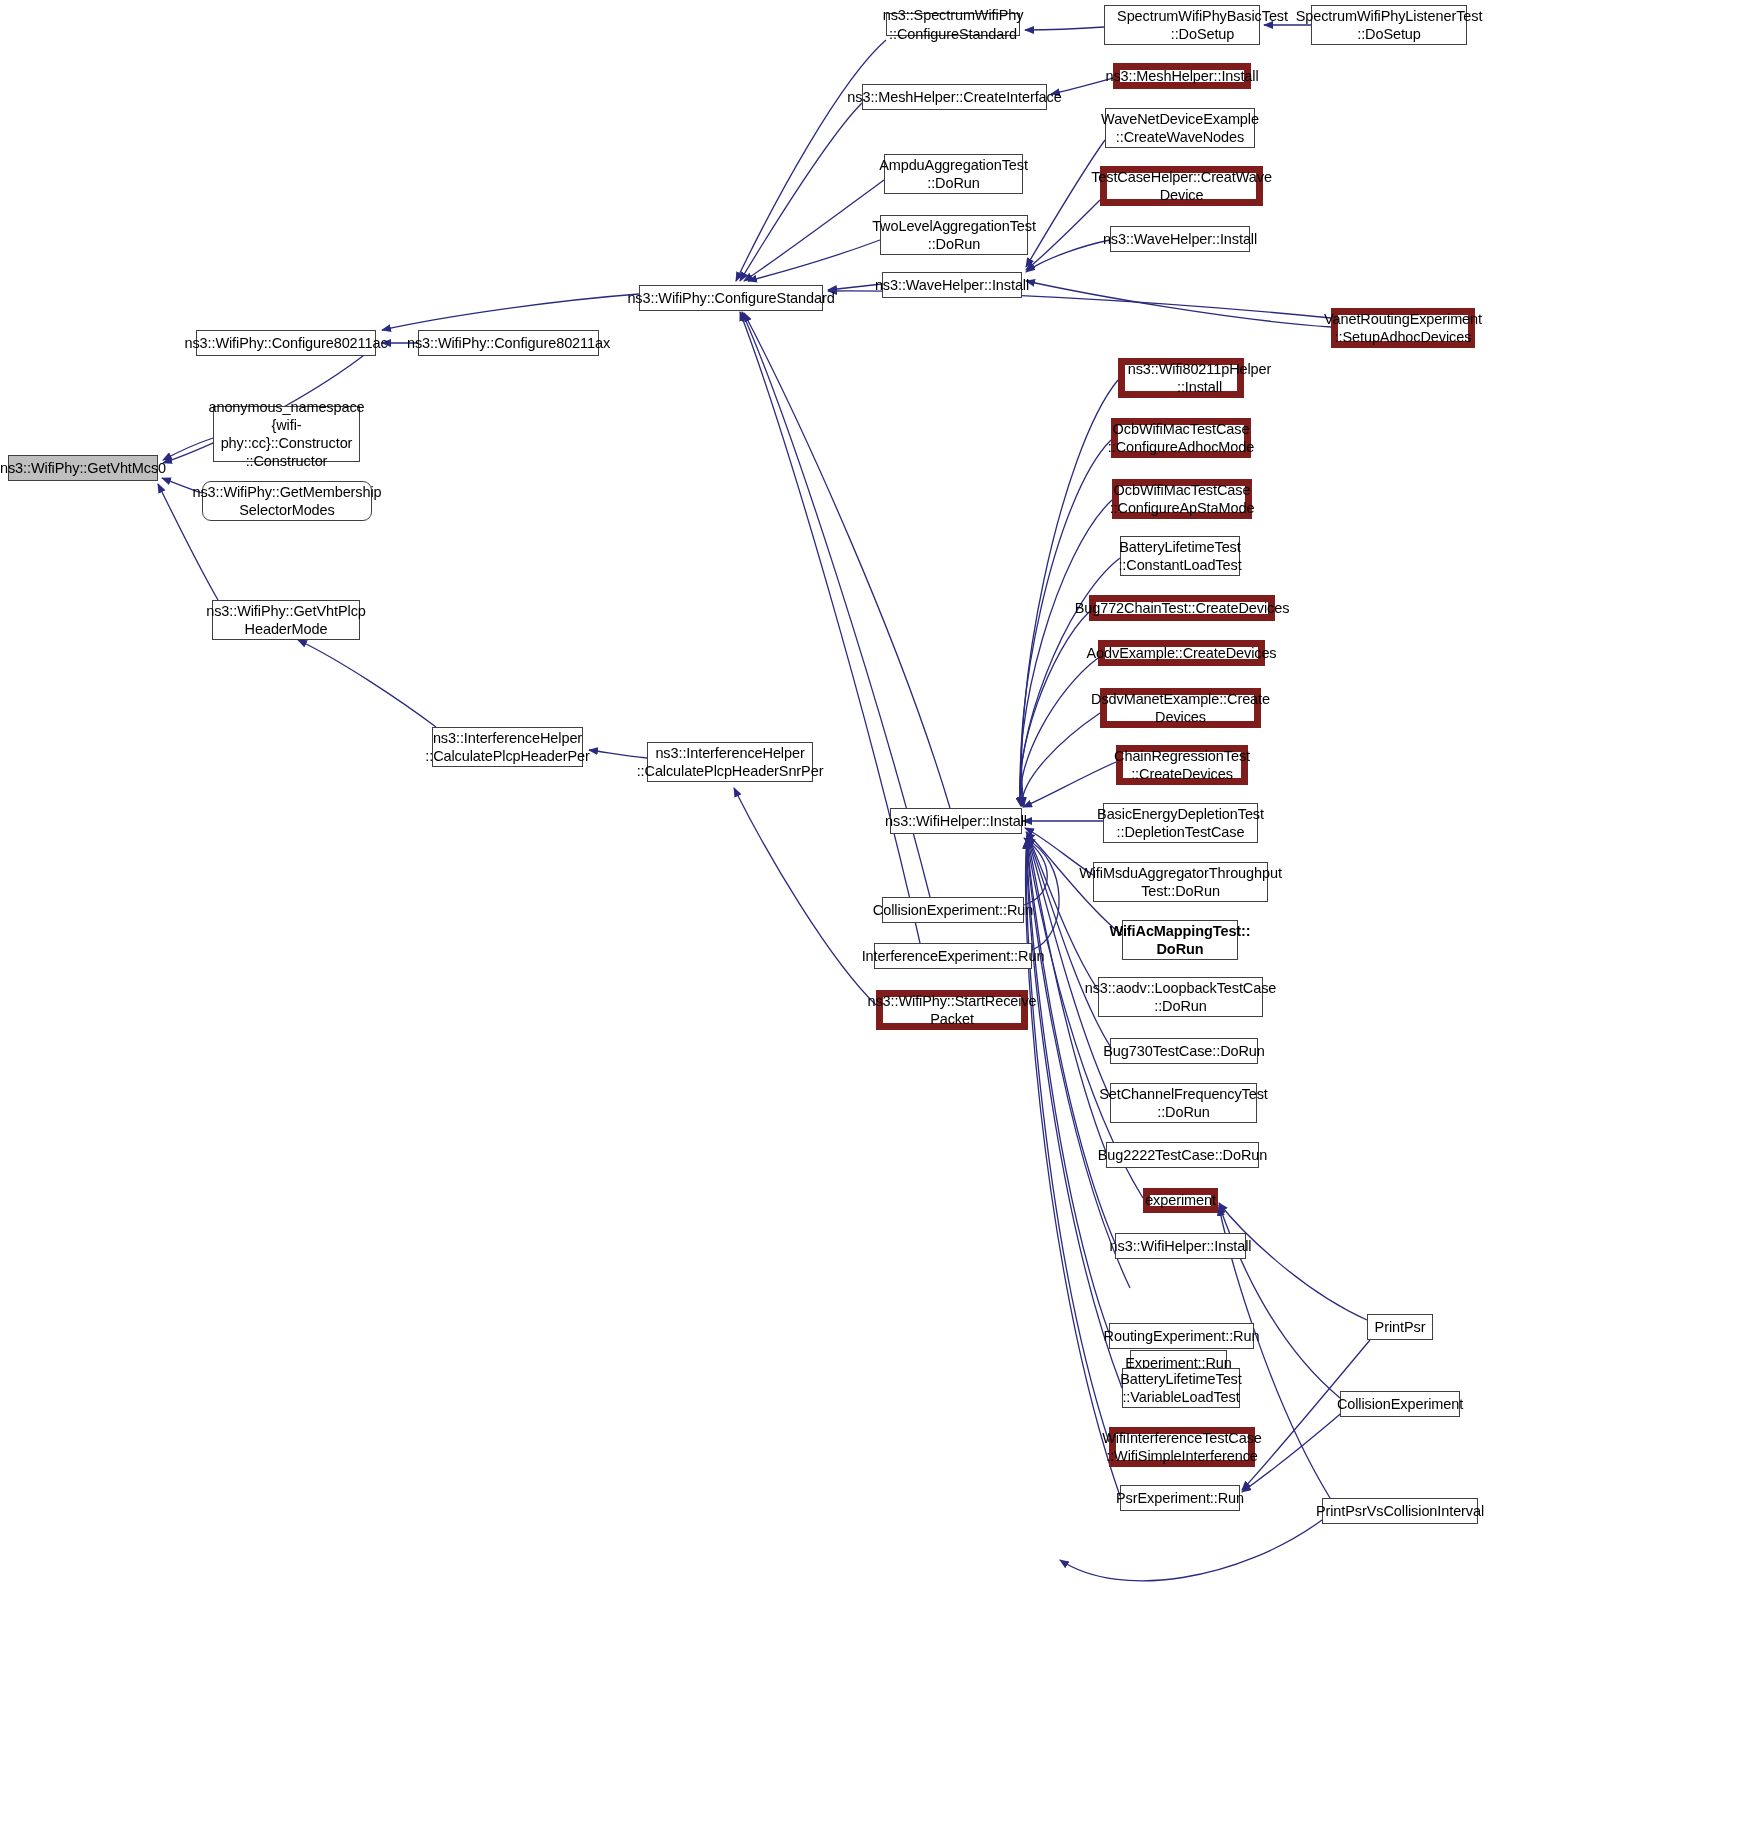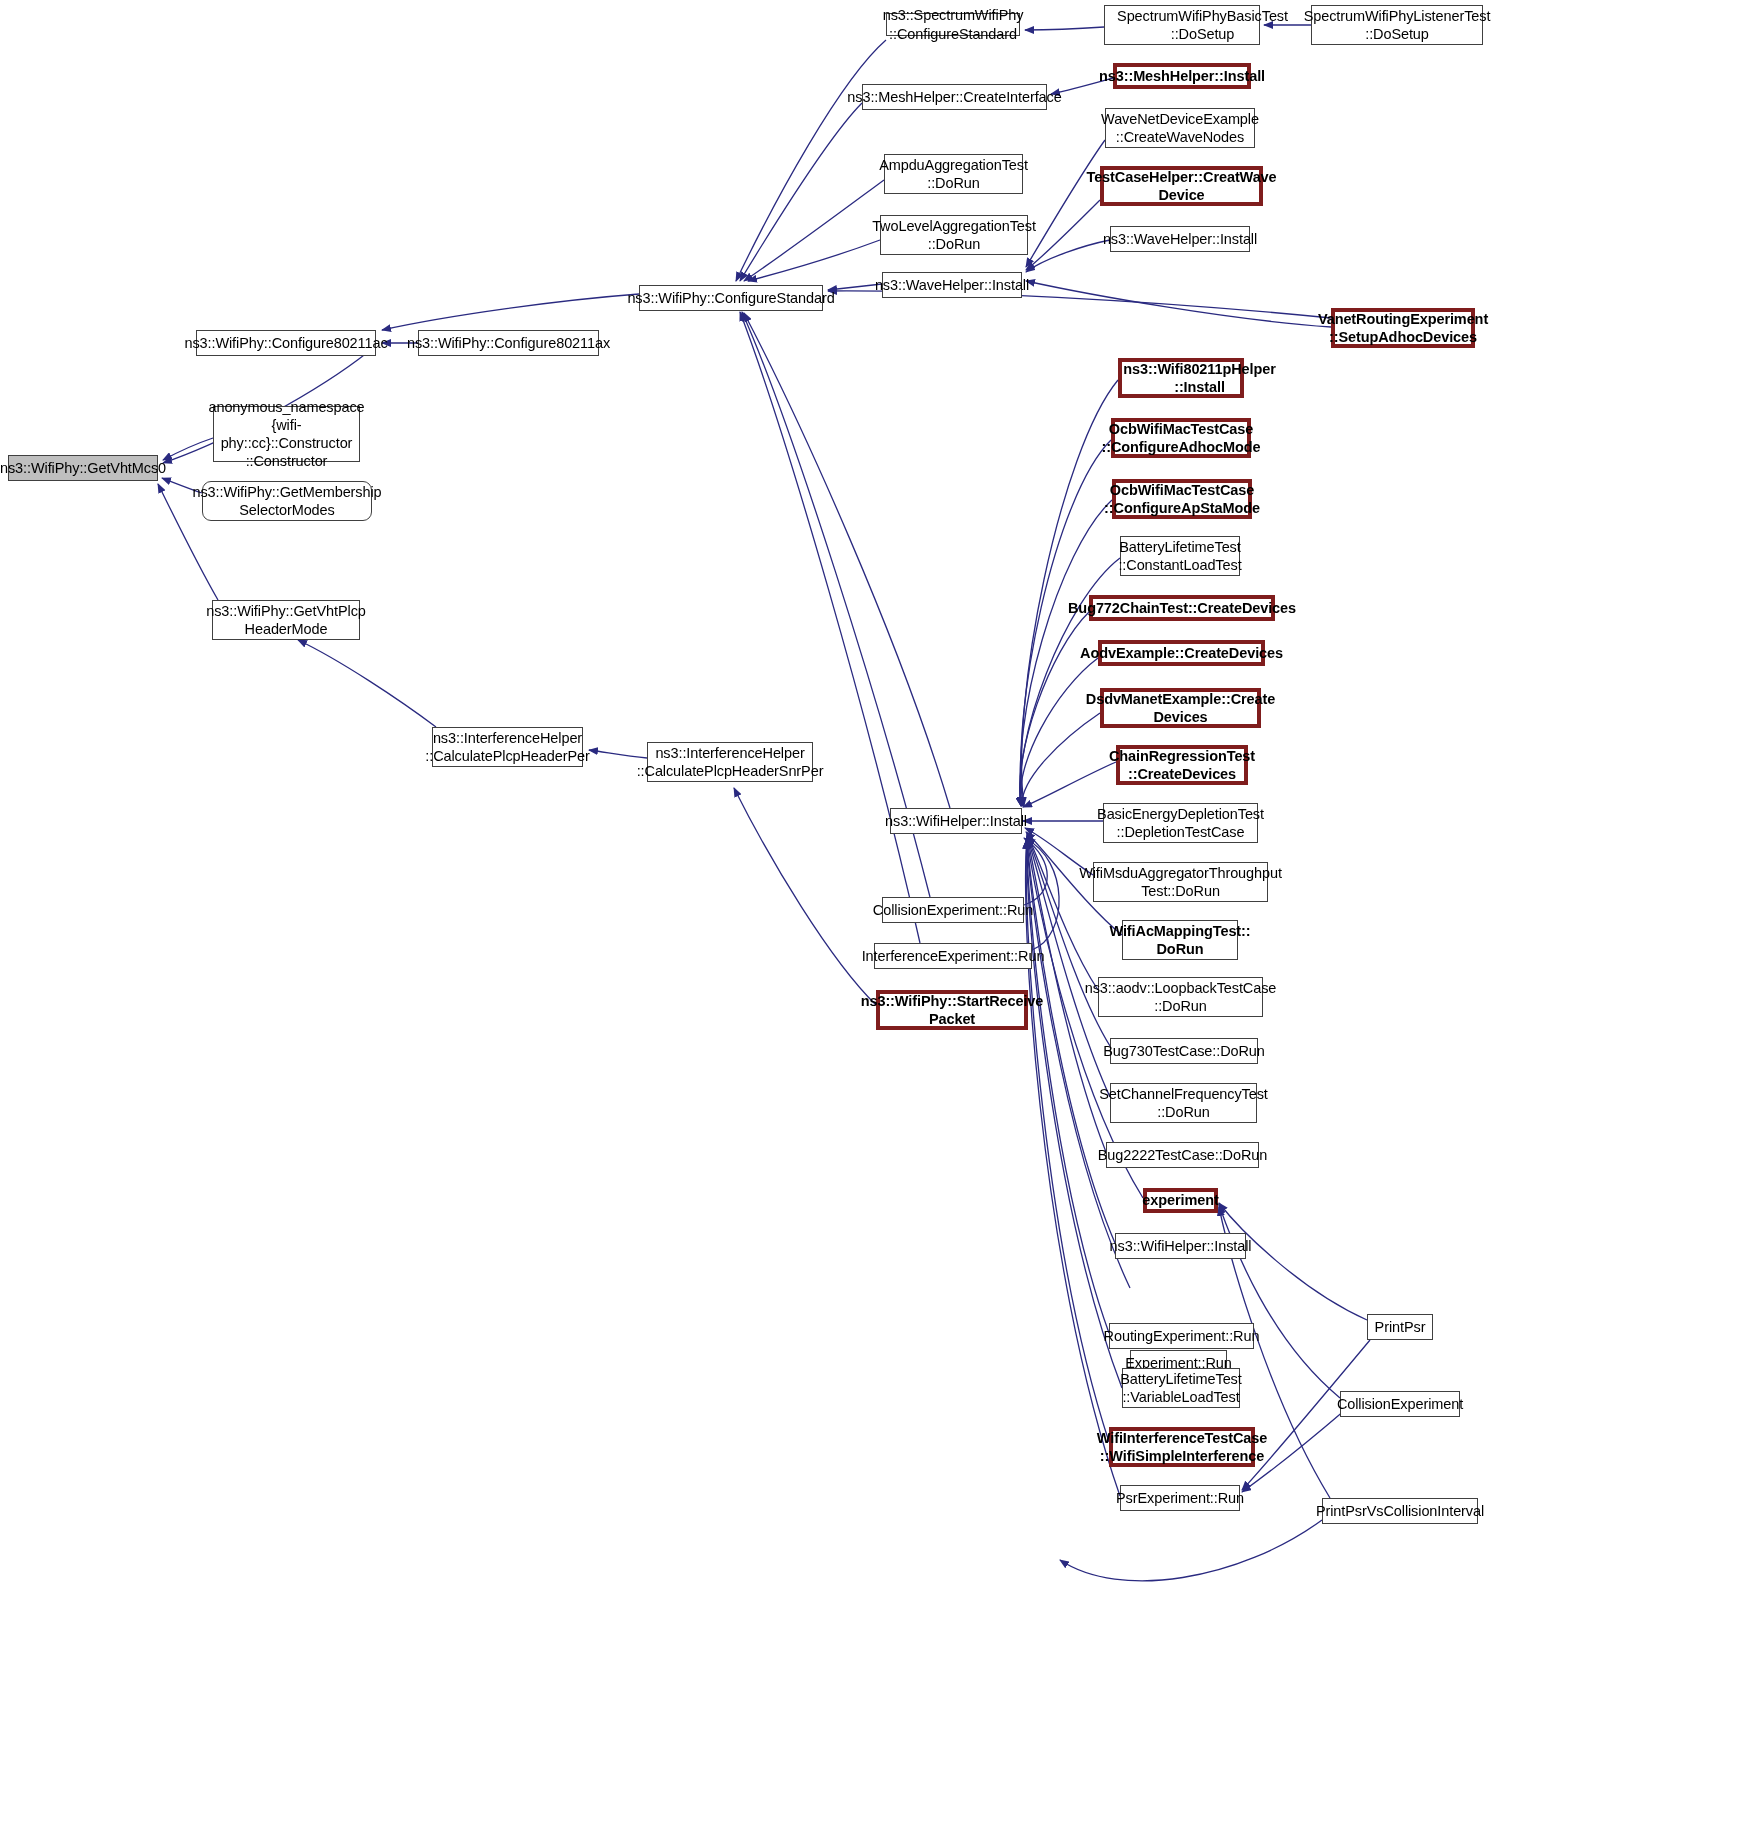--- a/index.html
+++ b/index.html
@@ -18,21 +18,21 @@
     text-align:center;
     font-size:14.5px;
     line-height:1.25;
     color:#000000;
     background:#ffffff;
     border:1px solid #404040;
     white-space:pre-line;
     padding:1px 3px;
     letter-spacing:-0.1px;
   }
-  .node.red{border:4px solid #7f1d1d;font-weight:bold;}
+  .node.red{border:7px solid #7f1d1d;}
   .node.focus{background:#bfbfbf;border:1px solid #404040;}
 </style>
 </head>
 <body>
 
 <div id="canvas">
   <svg id="edges" xmlns="http://www.w3.org/2000/svg">
     <defs>
       <marker id="arrow" markerWidth="10" markerHeight="8" refX="9" refY="4" orient="auto" markerUnits="userSpaceOnUse">
         <path d="M0,0 L10,4 L0,8 z" fill="#2a2a80"></path>
@@ -115,21 +115,21 @@
       <div class="node" style="left: 886px; top: 13px; width: 134px; height: 23px;">ns3::SpectrumWifiPhy
 ::ConfigureStandard</div>
       <div class="node" style="left: 862px; top: 84px; width: 185px; height: 26px;">ns3::MeshHelper::CreateInterface</div>
       <div class="node" style="left: 884px; top: 154px; width: 139px; height: 40px;">AmpduAggregationTest
 ::DoRun</div>
       <div class="node" style="left: 880px; top: 215px; width: 148px; height: 40px;">TwoLevelAggregationTest
 ::DoRun</div>
       <div class="node" style="left: 882px; top: 272px; width: 140px; height: 26px;">ns3::WaveHelper::Install</div>
       <div class="node" style="left: 1104px; top: 5px; width: 156px; height: 40px; padding-left: 44px;">SpectrumWifiPhyBasicTest
 ::DoSetup</div>
-      <div class="node" style="left: 1311px; top: 5px; width: 172px; height: 40px;">SpectrumWifiPhyListenerTest
+      <div class="node" style="left: 1311px; top: 5px; width: 156px; height: 40px;">SpectrumWifiPhyListenerTest
 ::DoSetup</div>
       <div class="node red" style="left: 1113px; top: 63px; width: 138px; height: 26px;">ns3::MeshHelper::Install</div>
       <div class="node" style="left: 1105px; top: 108px; width: 150px; height: 40px;">WaveNetDeviceExample
 ::CreateWaveNodes</div>
       <div class="node red" style="left: 1100px; top: 166px; width: 163px; height: 40px;">TestCaseHelper::CreatWave
 Device</div>
       <div class="node" style="left: 1110px; top: 226px; width: 140px; height: 26px;">ns3::WaveHelper::Install</div>
       <div class="node red" style="left: 1331px; top: 308px; width: 144px; height: 40px;">VanetRoutingExperiment
 ::SetupAdhocDevices</div>
       <div class="node red" style="left: 1118px; top: 358px; width: 126px; height: 40px; padding-left: 40px;">ns3::Wifi80211pHelper

